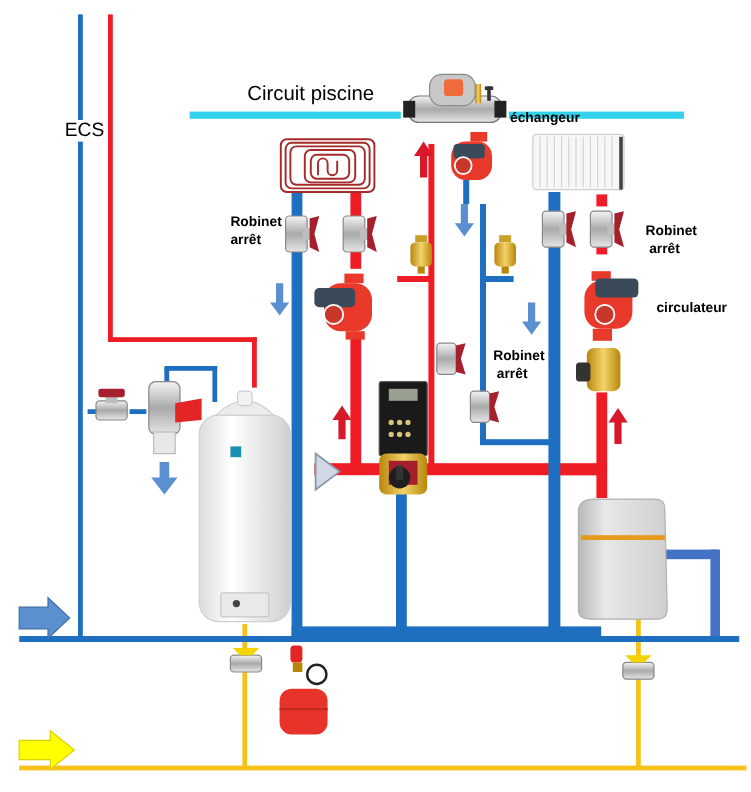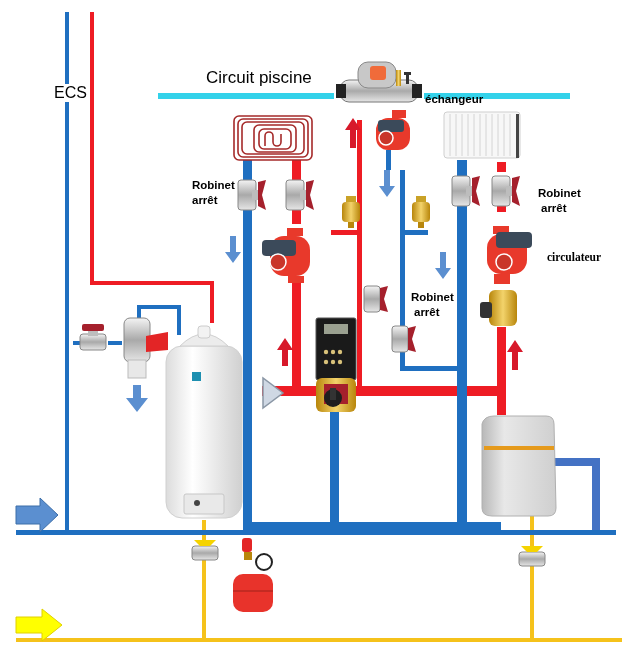--- a/index.html
+++ b/index.html
@@ -262,29 +262,29 @@
 
   <g>
     <rect x="242" y="538" width="10" height="14" rx="3" fill="#e32526"></rect>
     <rect x="244" y="552" width="8" height="8" fill="#b8860b"></rect>
     <circle cx="264" cy="562" r="8" fill="#fff" stroke="#222" stroke-width="2"></circle>
     <rect x="233" y="574" width="40" height="38" rx="10" fill="#e8332b"></rect>
     <rect x="233" y="590" width="40" height="2" fill="#c42a22"></rect>
   </g>
 </svg>
 
-<div class="lbl lbl-ecs" style="left:53px; top:84px; background:#fff; padding:0 1px;">ECS</div>
+<div class="lbl lbl-ecs" style="left:53px; top:100px; background:#fff; padding:0 1px;">ECS</div>
 <div class="lbl lbl-big" style="left:206px; top:68px;">Circuit piscine</div>
 <div class="lbl lbl-bold" style="left:425px; top:92px;">échangeur</div>
 
 <div class="lbl lbl-bold" style="left:192px; top:178px;">
   <div>Robinet</div>
   <div>arrêt</div>
 </div>
 <div class="lbl lbl-bold" style="left:538px; top:186px;">
   <div>Robinet</div>
   <div style="padding-left:3px">arrêt</div>
 </div>
 <div class="lbl lbl-bold" style="left:411px; top:290px;">
   <div>Robinet</div>
   <div style="padding-left:3px">arrêt</div>
 </div>
-<div class="lbl lbl-bold" style="left:547px; top:250px;font-family:Liberation Serif, serif;">circulateur</div>
+<div class="lbl lbl-bold" style="left:547px; top:250px;">circulateur</div>
 
 </body></html>

